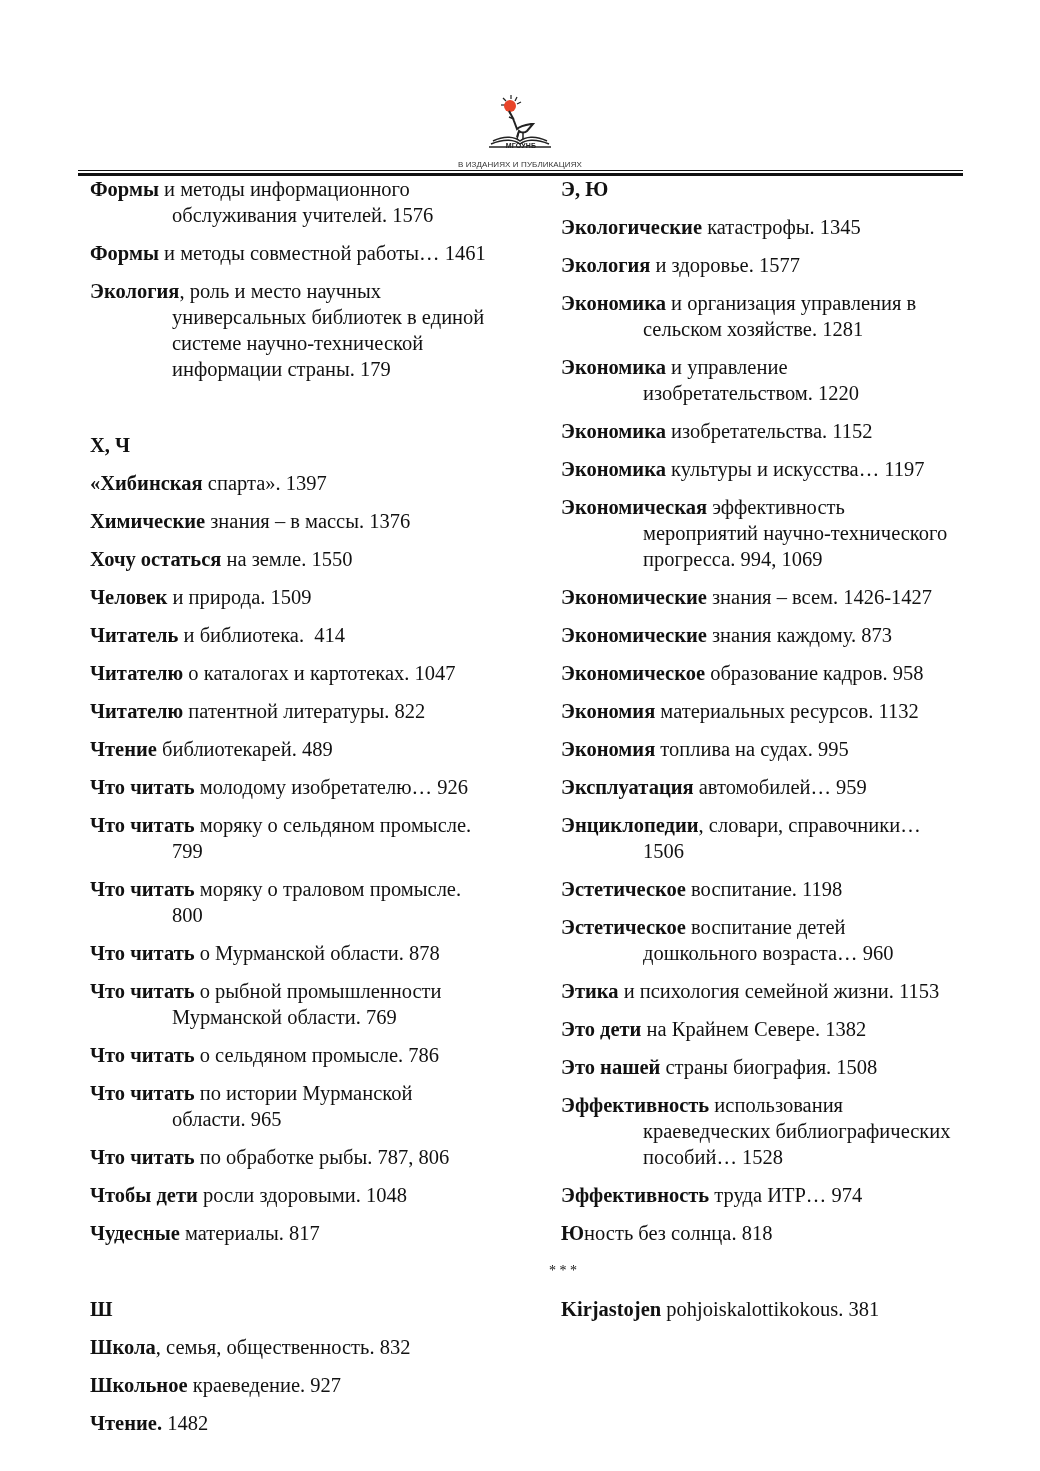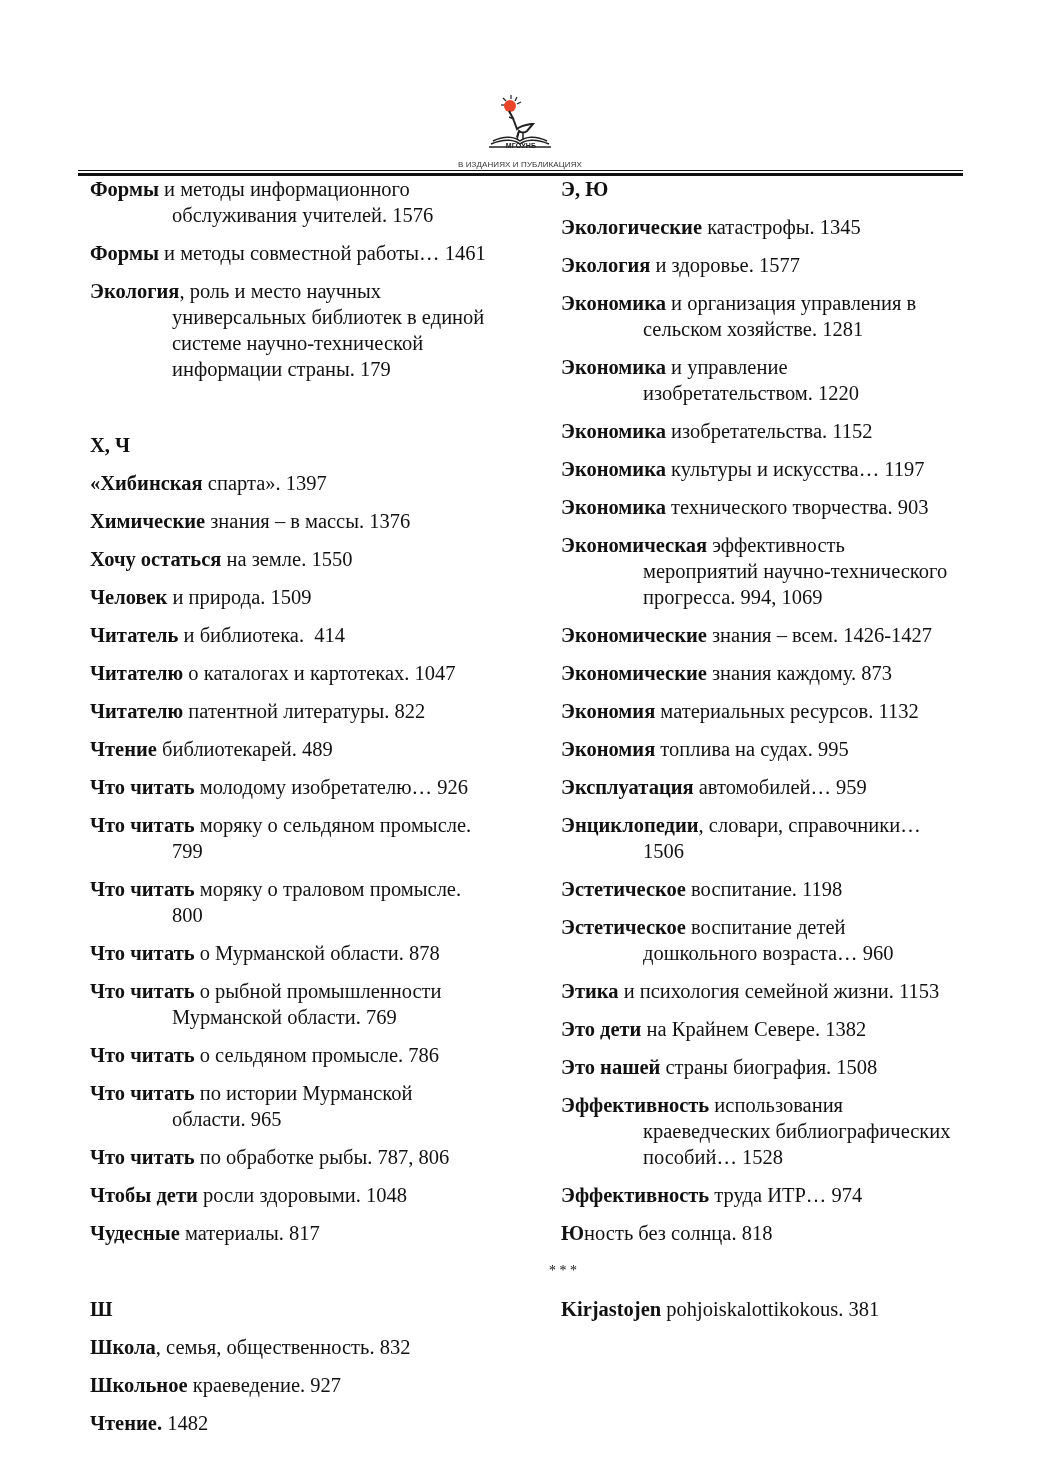--- a/index.html
+++ b/index.html
@@ -161,24 +161,24 @@
 </div>
 
 <div class="column col-right">
   <p class="heading">Э, Ю</p>
   <p class="entry"><span class="bold">Экологические</span><span> катастрофы. 1345</span></p>
   <p class="entry"><span class="bold">Экология</span><span> и здоровье. 1577</span></p>
   <p class="entry"><span class="bold">Экономика</span><span> и организация управления в сельском хозяйстве. 1281</span></p>
   <p class="entry"><span class="bold">Экономика</span><span> и управление изобретательством. 1220</span></p>
   <p class="entry"><span class="bold">Экономика</span><span> изобретательства. 1152</span></p>
   <p class="entry"><span class="bold">Экономика</span><span> культуры и искусства… 1197</span></p>
-  <p class="entry"><span class="bold">Экономика</span><span> технического творчества. 903</span></p>
   <p class="entry"><span class="bold">Экономическая</span><span> эффективность мероприятий научно-технического прогресса. 994, 1069</span></p>
   <p class="entry"><span class="bold">Экономические</span><span> знания – всем. 1426-1427</span></p>
   <p class="entry"><span class="bold">Экономические</span><span> знания каждому. 873</span></p>
+  <p class="entry"><span class="bold">Экономическое</span><span> образование кадров. 958</span></p>
   <p class="entry"><span class="bold">Экономия</span><span> материальных ресурсов. 1132</span></p>
   <p class="entry"><span class="bold">Экономия</span><span> топлива на судах. 995</span></p>
   <p class="entry"><span class="bold">Эксплуатация</span><span> автомобилей… 959</span></p>
   <p class="entry"><span class="bold">Энциклопедии</span><span>, словари, справочники… 1506</span></p>
   <p class="entry"><span class="bold">Эстетическое</span><span> воспитание. 1198</span></p>
   <p class="entry"><span class="bold">Эстетическое</span><span> воспитание детей дошкольного возраста… 960</span></p>
   <p class="entry"><span class="bold">Этика</span><span> и психология семейной жизни. 1153</span></p>
   <p class="entry"><span class="bold">Это дети</span><span> на Крайнем Севере. 1382</span></p>
   <p class="entry"><span class="bold">Это нашей</span><span> страны биография. 1508</span></p>
   <p class="entry"><span class="bold">Эффективность</span><span> использования краеведческих библиографических пособий… 1528</span></p>

